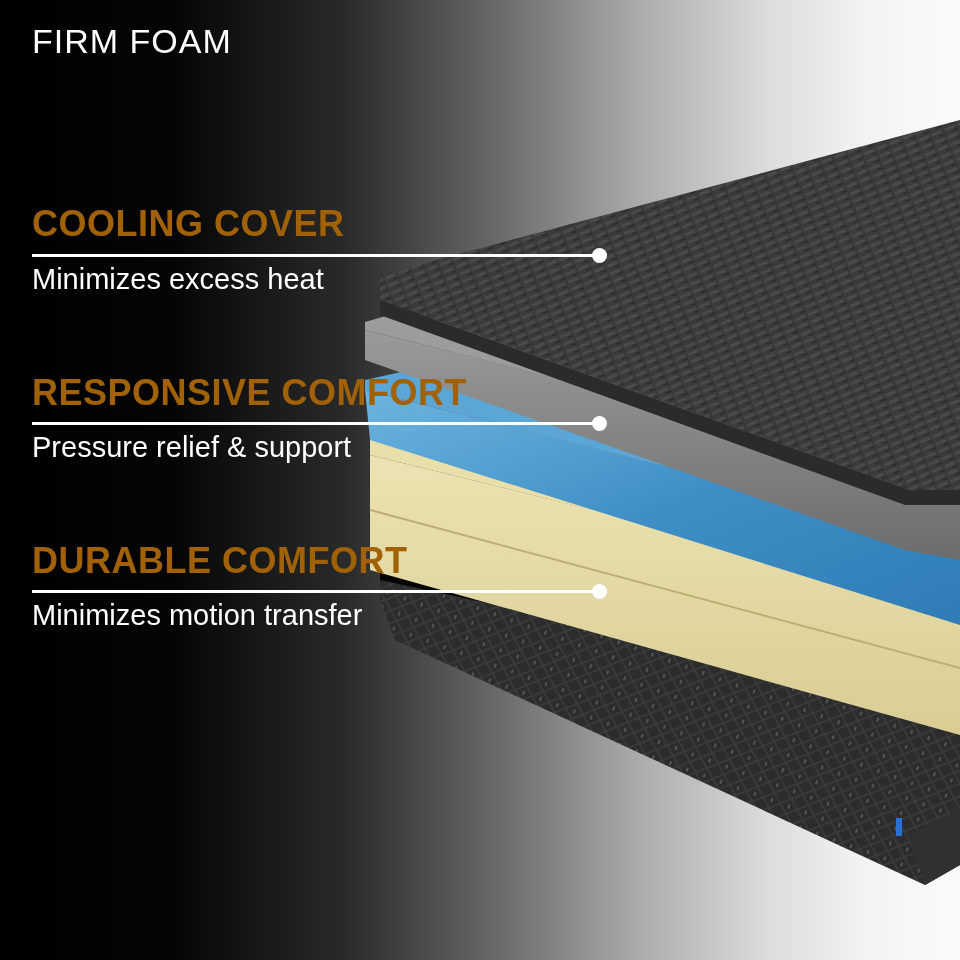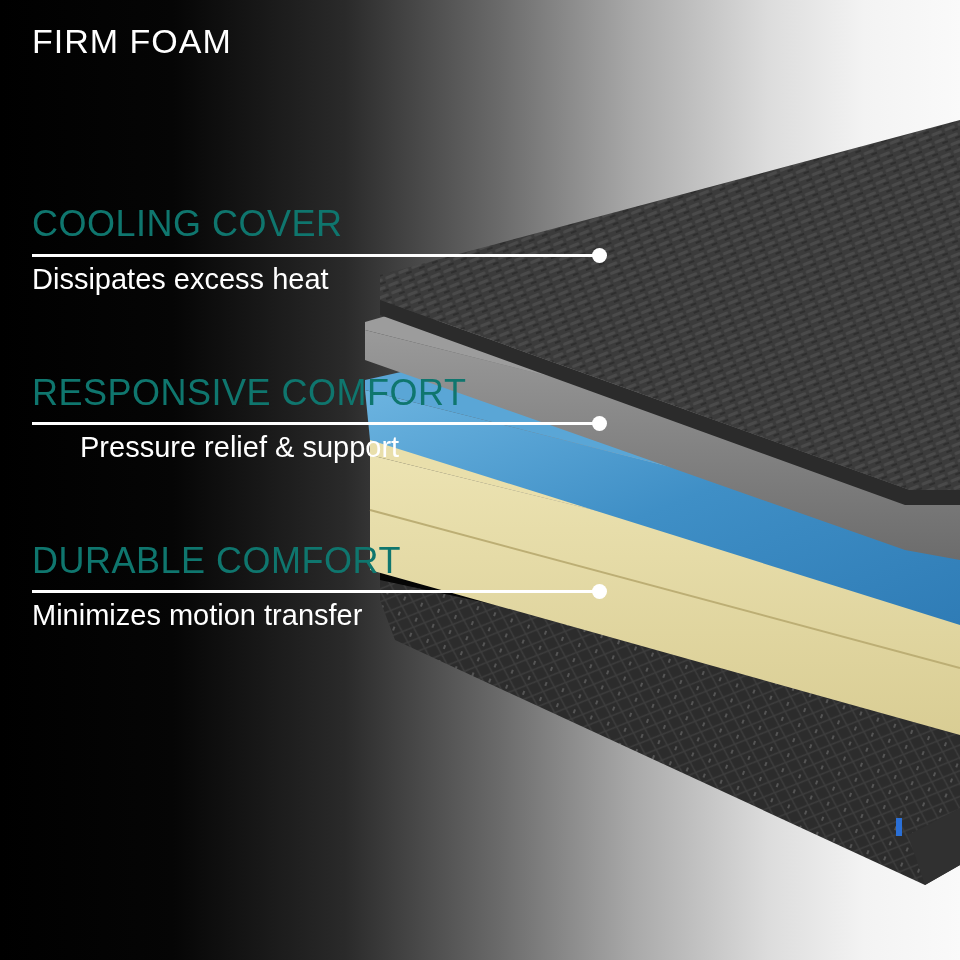--- a/index.html
+++ b/index.html
@@ -3,21 +3,21 @@
 <meta charset="utf-8">
 <style>
   html, body { margin: 0; padding: 0; }
   body { width: 960px; height: 960px; overflow: hidden; position: relative;
     background: linear-gradient(90deg, #000 0%, #050505 18%, #2a2a2a 36%, #6a6a6a 52%, #a9a9a9 66%, #dcdcdc 80%, #f3f3f3 90%, #fafafa 100%);
     font-family: "Liberation Sans", "DejaVu Sans", sans-serif; }
   .stage { position: absolute; left: 0; top: 0; width: 960px; height: 836px; }
   svg.art { position: absolute; left: 0; top: 0; }
   .title { position: absolute; left: 32px; top: 22px; color: #fff; font-size: 34px; font-weight: 400; letter-spacing: 1px; }
   .callout { position: absolute; left: 32px; }
-  .callout .heading { color: #0f766e; font-size: 36px; font-weight: 400; letter-spacing: 0.5px; white-space: nowrap; }
+  .callout .heading { color: #a16207; font-size: 36px; font-weight: 700; letter-spacing: 0.5px; white-space: nowrap; }
   .callout .line { position: absolute; left: 0; height: 3px; background: #fff; }
   .callout .dot { position: absolute; width: 15px; height: 15px; border-radius: 50%; background: #fff; }
   .callout .desc { position: absolute; left: 0; color: #fff; font-size: 29px; font-weight: 400; white-space: nowrap; }
 </style>
 </head>
 <body>
 
 <div class="stage">
 
   <svg class="art" width="960" height="960" viewBox="0 0 960 960">
@@ -75,28 +75,28 @@
       <polygon points="380,300 910,490 960,490 960,505 905,505 380,315" fill="#2b2b2b"></polygon>
     </g>
   </svg>
 
   <div class="title">FIRM FOAM</div>
 
   <div class="callout" style="top:203px;">
     <div class="heading">COOLING COVER</div>
     <div class="line" style="top:51px; width:568px;"></div>
     <div class="dot" style="top:45px; left:560px;"></div>
-    <div class="desc" style="top:60px;">Dissipates excess heat</div>
+    <div class="desc" style="top:60px;">Minimizes excess heat</div>
   </div>
 
   <div class="callout" style="top:372px;">
     <div class="heading">RESPONSIVE COMFORT</div>
     <div class="line" style="top:50px; width:568px;"></div>
     <div class="dot" style="top:44px; left:560px;"></div>
-    <div class="desc" style="top:59px;margin-left:48px;">Pressure relief &amp; support</div>
+    <div class="desc" style="top:59px;">Pressure relief &amp; support</div>
   </div>
 
   <div class="callout" style="top:540px;">
     <div class="heading">DURABLE COMFORT</div>
     <div class="line" style="top:50px; width:568px;"></div>
     <div class="dot" style="top:44px; left:560px;"></div>
     <div class="desc" style="top:59px;">Minimizes motion transfer</div>
   </div>
 
 </div>

